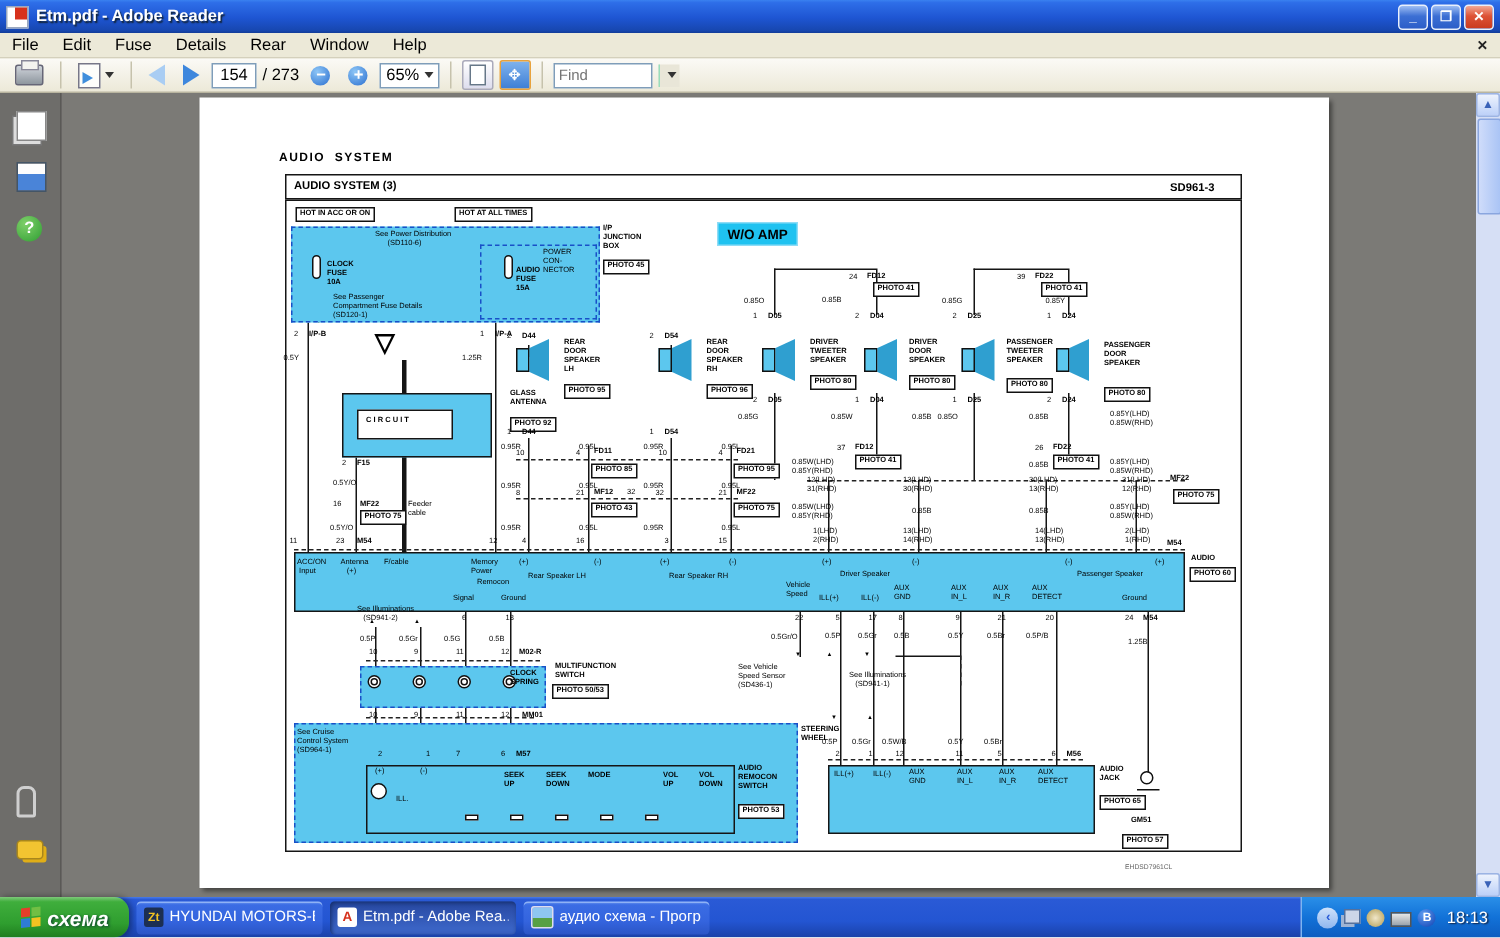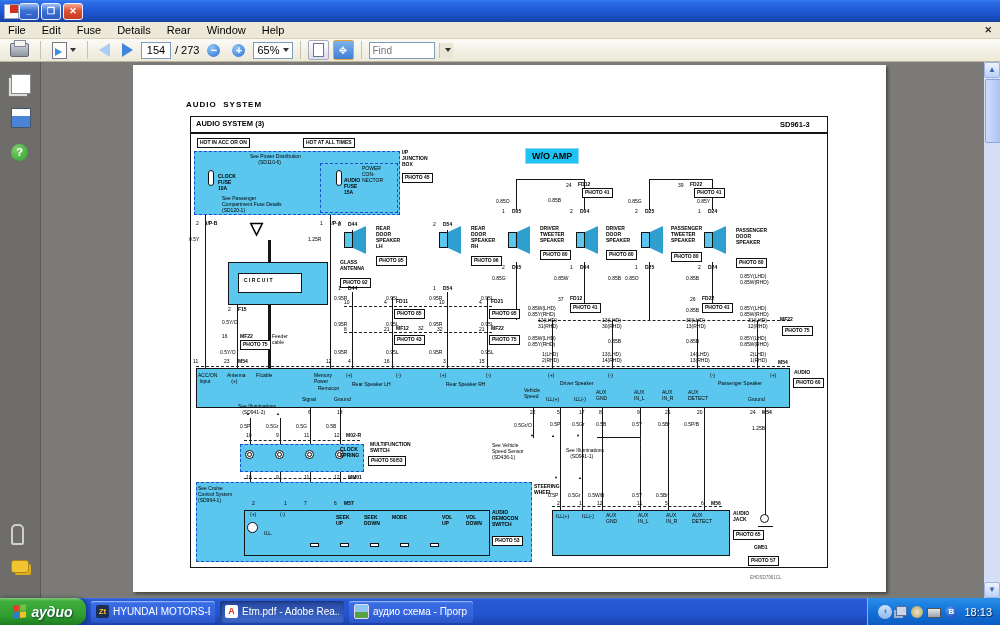--- a/index.html
+++ b/index.html
@@ -102,21 +102,21 @@
   #diagram-layer{position:absolute;inset:0;pointer-events:none;z-index:5;}
   #diagram-layer div{position:absolute;box-sizing:border-box;}
   .el-t{font-size:5px;line-height:1.18;white-space:pre;color:#000;}
   .m-b{font-weight:bold;}
   .m-bb{font-size:8px;font-weight:bold;letter-spacing:1px;}
   .m-hdr{font-size:7.5px;font-weight:bold;}
   .m-code{font-size:4.5px;color:#666;}
   .m-arr{font-size:4px;line-height:1;}
   .m-ant{font-size:17px;line-height:1;font-weight:bold;}
   .el-tag{font-size:5px;font-weight:bold;border:1px solid #111;background:#fff;padding:0 2px;line-height:1.5;white-space:pre;color:#000;}
-  .el-wamp{font-size:9px;font-weight:bold;background:#1fc2f0;color:#000;padding:2px 6px;border:1px solid #8edcf6;margin-left:47px;}
+  .el-wamp{font-size:9px;font-weight:bold;background:#1fc2f0;color:#000;padding:2px 6px;border:1px solid #8edcf6;}
   .el-box{border:1px solid #151515;}
   .m-fb{background:#5cc7ee;}
   .m-fbd{background:#5cc7ee;border:1px dashed #1850c8;}
   .m-d{border:1px dashed #1850c8;}
   .m-fw{background:#fff;}
   .el-wv{width:1px;background:#151515;}
   .el-wh{height:1px;background:#151515;}
   .el-wv.m-thick{width:3px;}
   .el-wv.m-dash{width:0;background:none;border-left:1px dashed #222;}
   .el-wh.m-dash{height:0;background:none;border-top:1px dashed #222;}
@@ -131,20 +131,21 @@
   .el-gnd::before{content:"";position:absolute;left:-3px;top:11px;width:15px;height:1px;background:#111;box-shadow:2px 3px 0 -0.5px #111,4px 6px 0 -1px #111;}
   .el-res{width:9px;height:4px;border:1px solid #111;background:#fff;}
 </style>
 </head>
 <body>
 
 <div id="screen">
 
   <div id="titlebar">
     <div class="app-icon"></div>
+    <span class="title-text">Etm.pdf - Adobe Reader</span>
     <div class="winbtns">
       <div class="wbtn">_</div>
       <div class="wbtn">❐</div>
       <div class="wbtn close">✕</div>
     </div>
   </div>
 
   <div id="menubar">
 
     <span class="menu-item">File</span>
@@ -625,21 +626,21 @@
     </div>
 
   <div id="taskbar">
     <div id="startbtn">
       <span class="flag">
           <i></i>
           <i></i>
           <i></i>
           <i></i>
         </span>
-      <span>аудио</span>
+      <span>схема</span>
     </div>
 
       <div class="taskbtn">
         <span class="ticon forum">Zt</span>
         <span class="tlabel">HYUNDAI MOTORS-E...</span>
       </div>
       <div class="taskbtn active">
         <span class="ticon pdf">A</span>
         <span class="tlabel">Etm.pdf - Adobe Rea...</span>
       </div>

